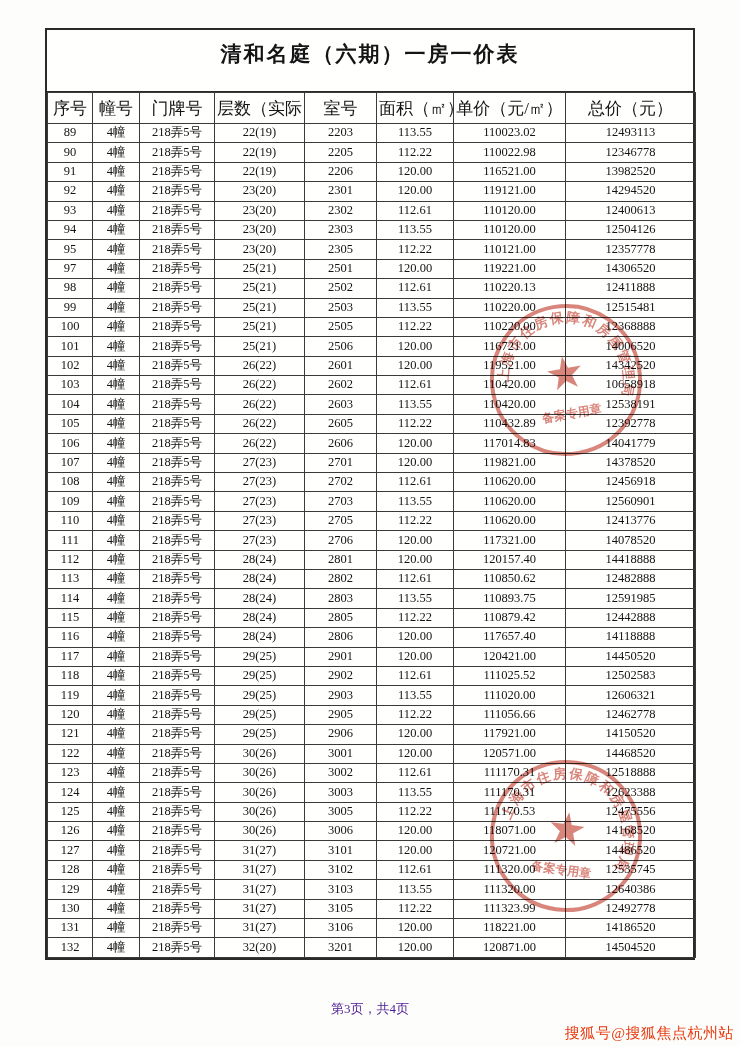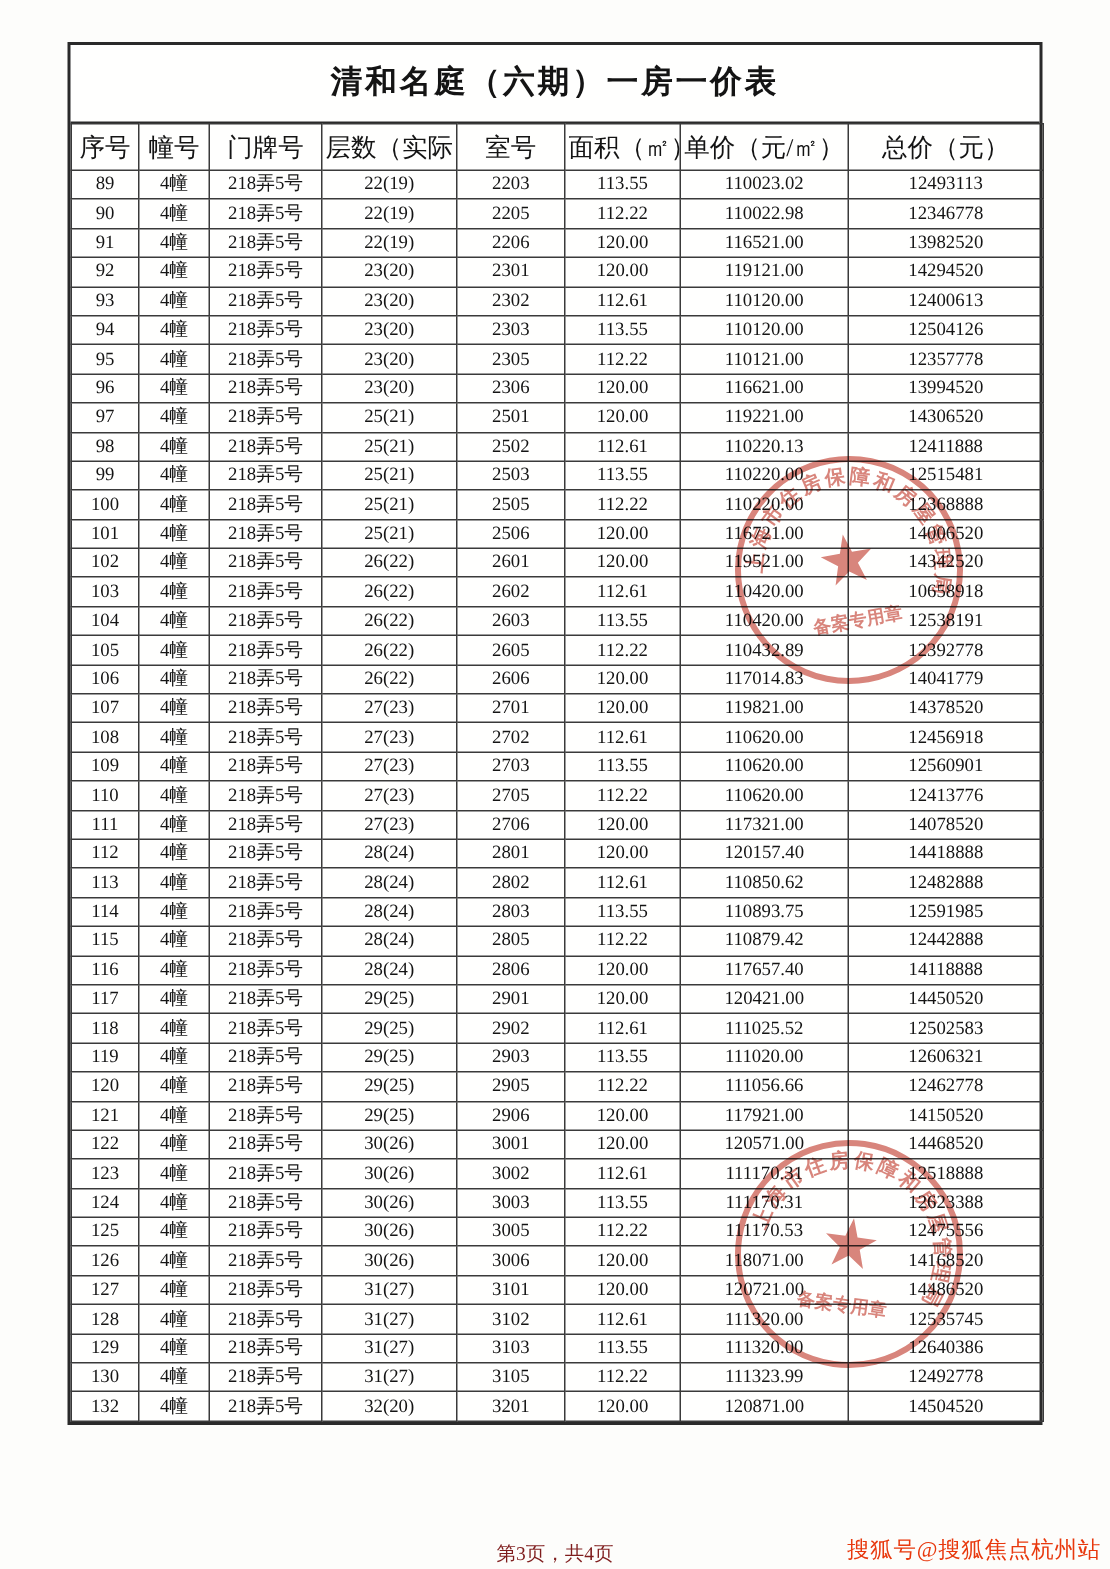--- a/index.html
+++ b/index.html
@@ -28,21 +28,21 @@
     width: 650px;
     border: 2px solid #2a2a2a;
     background: #fffffe;
     box-sizing: border-box;
   }
   .title {
     text-align: center;
     font-size: 21px;
     font-weight: bold;
     letter-spacing: 2px;
-    padding: 10px 0 13px 0;
+    padding: 10px 0 23px 0;
     border-bottom: 1px solid #2a2a2a;
   }
   table.price {
     width: 100%;
     border-collapse: collapse;
     table-layout: fixed;
   }
   table.price th,
   table.price td {
     border: 1px solid #3a3a3a;
@@ -61,22 +61,21 @@
     height: 18.4px;
     line-height: 1.1;
   }
   .footer {
     position: absolute;
     left: 0;
     top: 1000px;
     width: 100%;
     text-align: center;
     font-size: 13px;
-    color: #7f1d1d;
-    margin-top: 27px;
+    color: #4c1d95;
   }
   .watermark {
     position: absolute;
     right: 6px;
     bottom: 3px;
     font-size: 15px;
     font-weight: normal;
     color: #e8380d;
     letter-spacing: 0.5px;
   }
@@ -190,30 +189,20 @@
             <td>95</td>
             <td>4幢</td>
             <td>218弄5号</td>
             <td>23(20)</td>
             <td>2305</td>
             <td>112.22</td>
             <td>110121.00</td>
             <td>12357778</td>
           </tr>
           <tr>
-            <td>96</td>
-            <td>4幢</td>
-            <td>218弄5号</td>
-            <td>23(20)</td>
-            <td>2306</td>
-            <td>120.00</td>
-            <td>116621.00</td>
-            <td>13994520</td>
-          </tr>
-          <tr>
             <td>97</td>
             <td>4幢</td>
             <td>218弄5号</td>
             <td>25(21)</td>
             <td>2501</td>
             <td>120.00</td>
             <td>119221.00</td>
             <td>14306520</td>
           </tr>
           <tr>
@@ -538,20 +527,30 @@
           </tr>
           <tr>
             <td>130</td>
             <td>4幢</td>
             <td>218弄5号</td>
             <td>31(27)</td>
             <td>3105</td>
             <td>112.22</td>
             <td>111323.99</td>
             <td>12492778</td>
+          </tr>
+          <tr>
+            <td>131</td>
+            <td>4幢</td>
+            <td>218弄5号</td>
+            <td>31(27)</td>
+            <td>3106</td>
+            <td>120.00</td>
+            <td>118221.00</td>
+            <td>14186520</td>
           </tr>
           <tr>
             <td>132</td>
             <td>4幢</td>
             <td>218弄5号</td>
             <td>32(20)</td>
             <td>3201</td>
             <td>120.00</td>
             <td>120871.00</td>
             <td>14504520</td>

